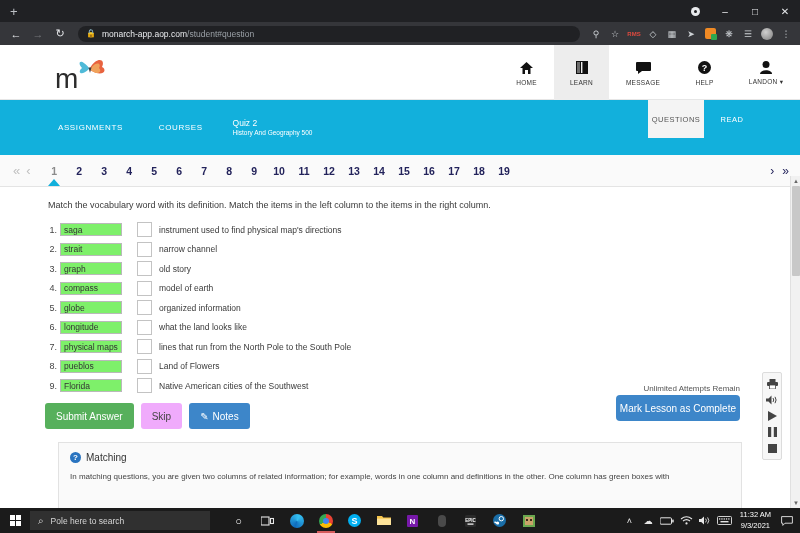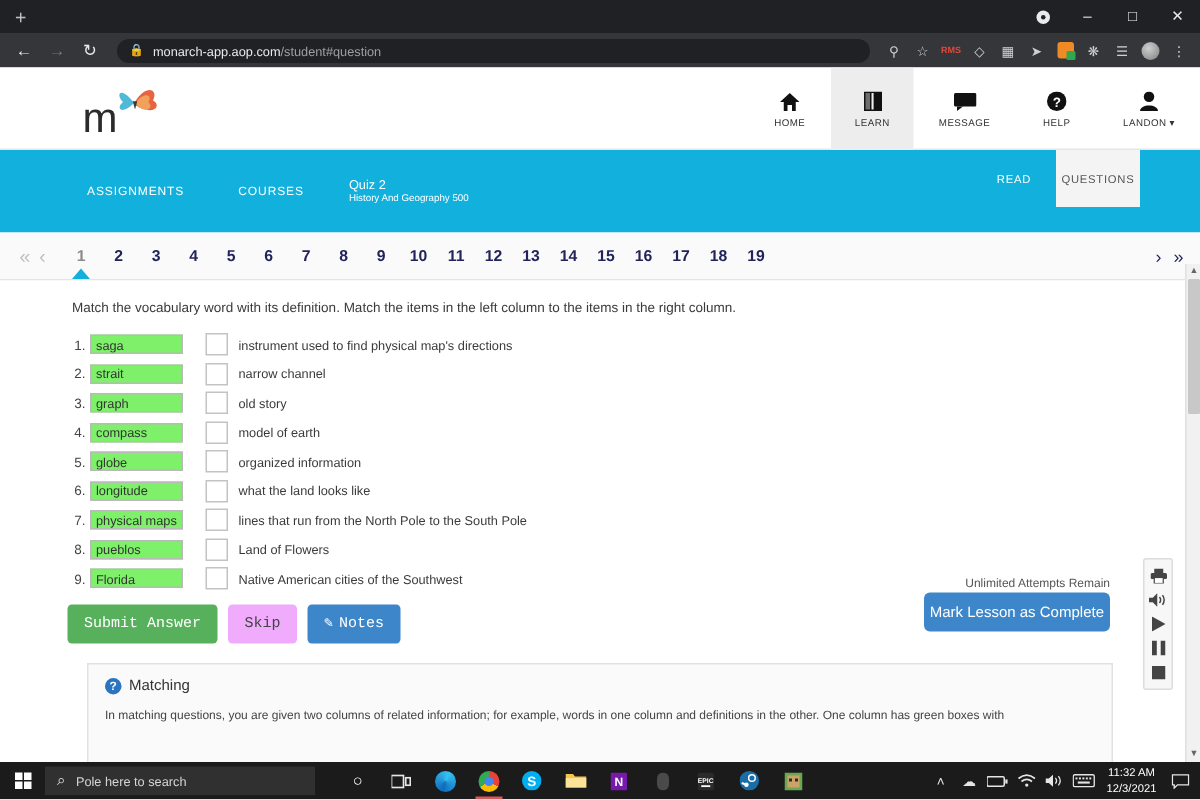--- a/index.html
+++ b/index.html
@@ -114,21 +114,21 @@
   .mword { width:62px; height:13px; background:#7ef06a; border:1px solid #b9b9b9;
     font-size:8.5px; color:#333; padding:0 3px; display:flex; align-items:center; overflow:hidden;
     white-space:nowrap; }
   .mbox { width:15px; height:15px; background:#fff; border:1px solid #c3c3c3; margin-left:15px; }
   .mdef { font-size:8.5px; color:#3a3a3a; margin-left:7px; white-space:nowrap; }
 
   .attempts { position:absolute; right:60px; top:197px; font-size:8px; color:#555; }
 
   .btnrow { position:absolute; left:45px; top:216px; display:flex; align-items:center; gap:7px; }
   .btn { height:26px; border-radius:3px; display:flex; align-items:center; justify-content:center;
-    font-size:10px; padding:0 11px;font-family:Liberation Mono, monospace; }
+    font-size:10px; padding:0 11px; }
   .btn-green { background:#57b05c; color:#fff; }
   .btn-skip { background:#f0abfc; color:#444; }
   .btn-blue { background:#3d86c9; color:#fff; gap:4px; }
   .btn-mark { position:absolute; right:60px; top:208px; background:#3d86c9; color:#fff;
     height:26px; border-radius:4px; display:flex; align-items:center; justify-content:center;
     font-size:10px; padding:0 4px; }
 
   .helpbox { position:absolute; left:58px; top:255px; width:684px; height:90px;
     background:#fafafa; border:1px solid #e2e2e2; border-bottom:none; }
   .help-title { display:flex; align-items:center; gap:5px; padding:9px 0 0 11px; }
@@ -286,22 +286,22 @@
     </div>
 
     <div class="bluebar">
       <div class="bb-item" style="margin-left:40px">ASSIGNMENTS</div>
       <div class="bb-item">COURSES</div>
       <div class="bb-quiz">
         <div class="t1">Quiz 2</div>
         <div class="t2">History And Geography 500</div>
       </div>
       <div class="bb-right">
+        <div class="bb-tab active">QUESTIONS</div>
         <div class="bb-tab">READ</div>
-        <div class="bb-tab active">QUESTIONS</div>
         <div class="bb-pad"></div>
       </div>
     </div>
 
     <div class="pager">
       <span class="pg-ctrl" style="margin-left:10px">«</span>
       <span class="pg-ctrl">‹</span>
       <div class="pg-nums">
         <span class="pg-num current">1</span>
         <span class="pg-num">2</span>
@@ -548,21 +548,21 @@
             <rect x="2" y="2.3" width="1.3" height="1.3" fill="#e6e6e6"></rect>
             <rect x="4.3" y="2.3" width="1.3" height="1.3" fill="#e6e6e6"></rect>
             <rect x="6.6" y="2.3" width="1.3" height="1.3" fill="#e6e6e6"></rect>
             <rect x="8.9" y="2.3" width="1.3" height="1.3" fill="#e6e6e6"></rect>
             <rect x="11.2" y="2.3" width="1.3" height="1.3" fill="#e6e6e6"></rect>
             <rect x="3.5" y="5" width="8" height="1.4" fill="#e6e6e6"></rect>
           </svg>
       </div>
       <div class="clock">
         <div>11:32 AM</div>
-        <div>12/3/2021</div>
+        <div>9/3/2021</div>
       </div>
       <div class="tri">
         <svg width="12" height="10" viewBox="0 0 12 10">
             <path d="M0.6 0.6 H11.4 V7.2 H4 L1.8 9.4 V7.2 H0.6 Z" fill="none" stroke="#e6e6e6" stroke-width="0.9"></path>
           </svg>
       </div>
     </div>
   </div>
 
 </div>

